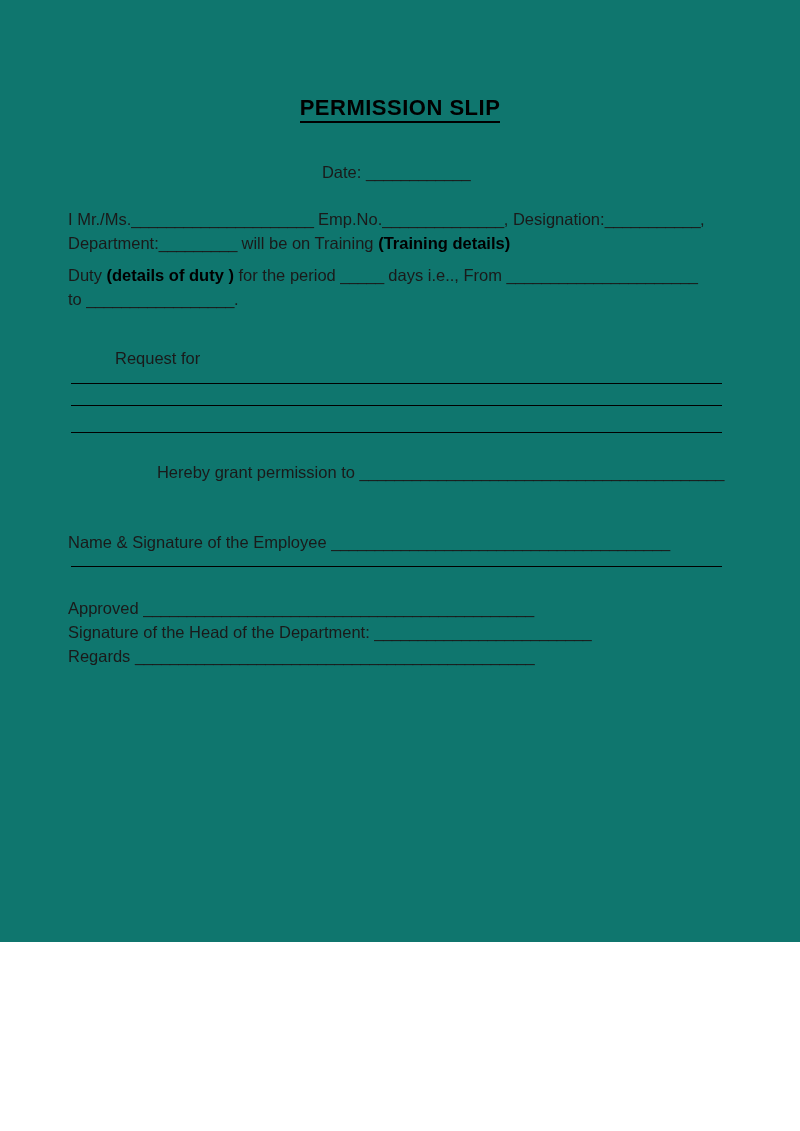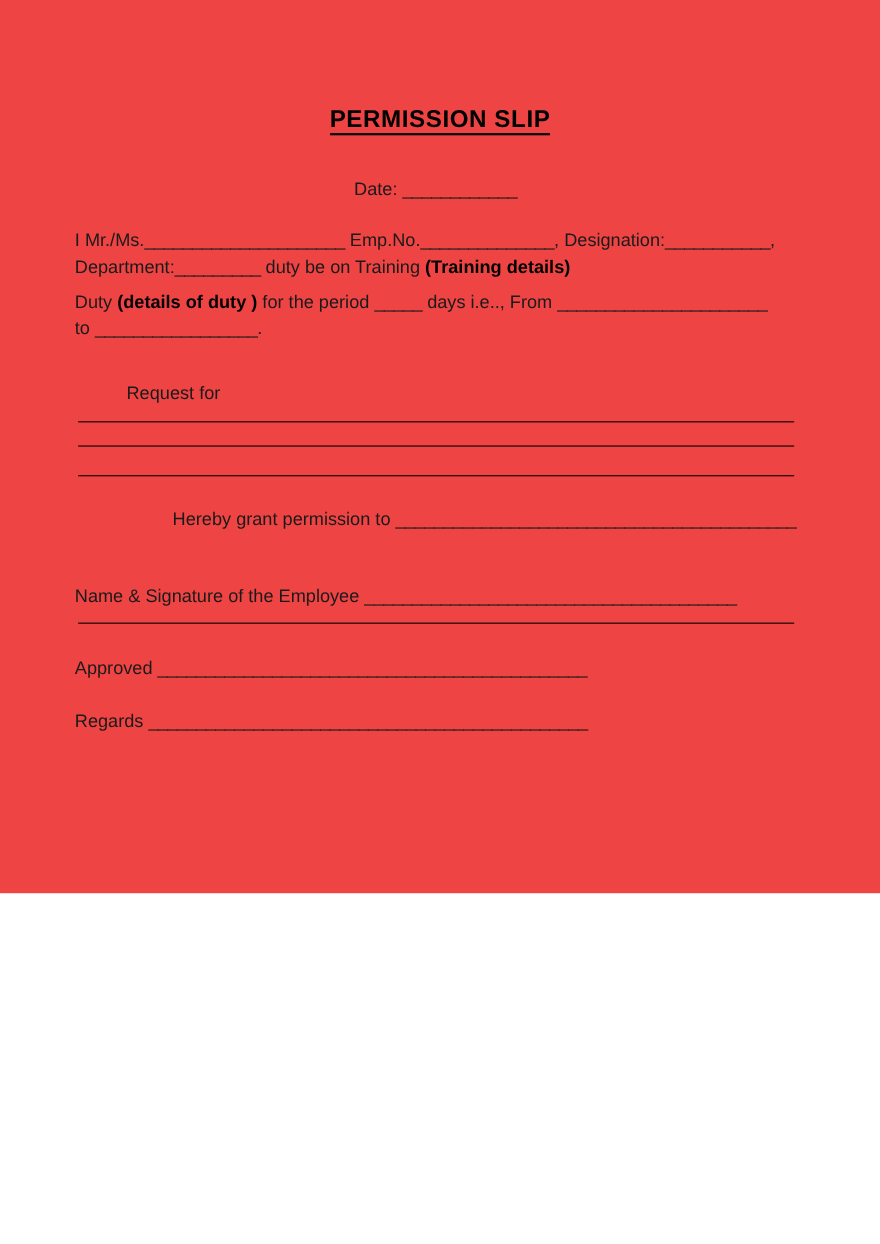--- a/index.html
+++ b/index.html
@@ -13,22 +13,22 @@
     font-family: "Liberation Sans", sans-serif;
     color: #000000;
     position: relative;
     overflow: hidden;
   }
   .page {
     position: absolute;
     top: 0;
     left: 0;
     width: 800px;
-    height: 812px;
-    background: #ef4444;
+    height: 942px;
+    background: #0f766e;
     text-decoration: underline;
   }
   .doc-title {
     position: absolute;
     top: 95px;
     left: 0;
     width: 800px;
     text-align: center;
     font-size: 22px;
     font-weight: bold;
@@ -78,21 +78,21 @@
   <div class="doc-title">
     <span>PERMISSION SLIP</span>
   </div>
 
   <div class="body-text row-date">
     <span>Date: </span><span class="fill">____________</span>
   </div>
 
   <div class="body-text row-intro">
     <span>I Mr./Ms.</span><span class="fill">_____________________</span><span> Emp.No.</span><span class="fill">______________</span><span>, Designation:</span><span class="fill">___________</span><span>,</span><br>
-    <span>Department:</span><span class="fill">_________</span><span> duty be on Training </span><span class="b">(Training details)</span>
+    <span>Department:</span><span class="fill">_________</span><span> will be on Training </span><span class="b">(Training details)</span>
   </div>
 
   <div class="body-text row-duty">
     <span>Duty </span><span class="b">(details of duty )</span><span> for the period </span><span class="fill">_____</span><span> days i.e.., From </span><span class="fill">______________________</span><br>
     <span>to </span><span class="fill">_________________</span><span>.</span>
   </div>
 
   <div class="body-text row-request">Request for</div>
 
   <div class="rule rule-1"></div>
@@ -107,18 +107,21 @@
   <div class="body-text row-namesig">
     <span>Name &amp; Signature of the Employee </span><span class="fill">_______________________________________</span>
   </div>
 
   <div class="rule rule-4"></div>
 
   <div class="body-text row-approved">
     <span>Approved </span><span class="fill">_____________________________________________</span>
   </div>
 
+  <div class="body-text row-hod">
+    <span>Signature of the Head of the Department: </span><span class="fill">_________________________</span>
+  </div>
 
   <div class="body-text row-regards">
     <span>Regards </span><span class="fill">______________________________________________</span>
   </div>
 
 </div>
 
 </body></html>

